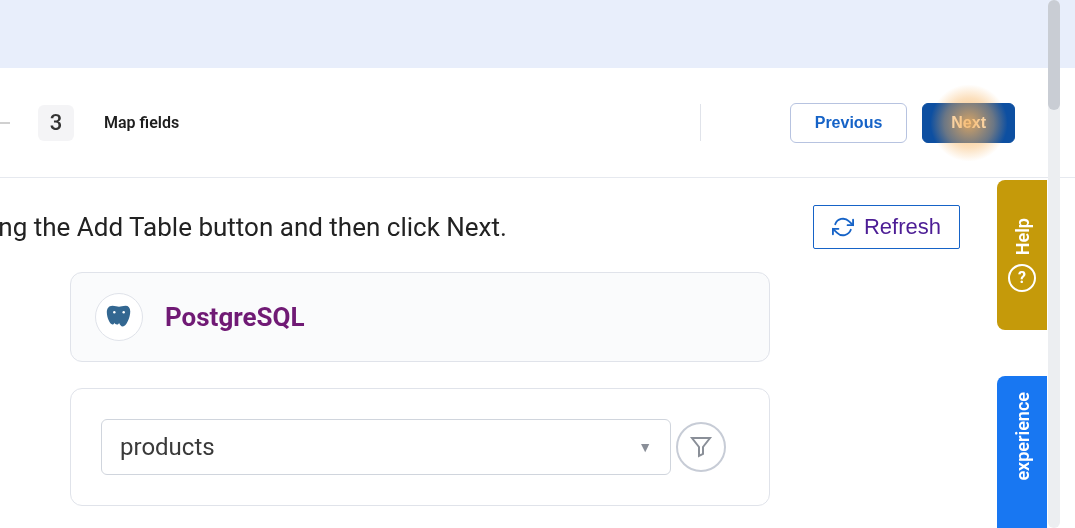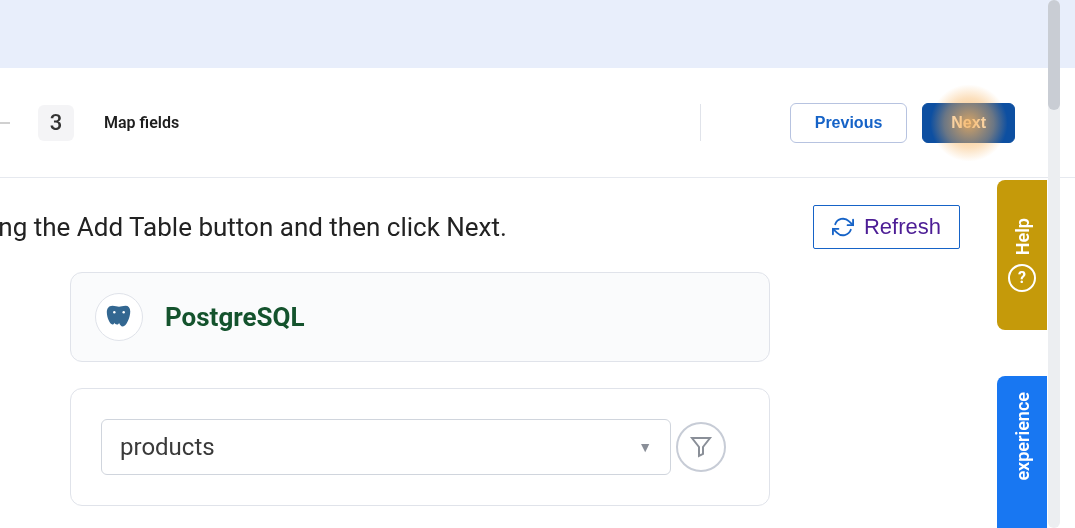--- a/index.html
+++ b/index.html
@@ -18,21 +18,21 @@
   .btn-primary { background: #0d4fa1; color: #fff; border: 1px solid #0d4fa1; padding: 10px 28px; }
   .highlight-circle { position: absolute; width: 78px; height: 78px; border-radius: 50%; background: radial-gradient(circle, rgba(246,177,91,0.85) 0%, rgba(246,177,91,0.4) 45%, rgba(246,177,91,0) 70%); left: 50%; top: 50%; transform: translate(-50%, -50%); pointer-events: none; }
   .content { padding: 34px 0 0 0; position: relative; }
   .instruction { font-size: 26px; color: #222; margin-left: -8px; margin-bottom: 30px; }
   .instruction b { font-weight: 400; }
   .refresh-btn { position: absolute; top: 27px; right: 115px; border: 1px solid #1663c7; color: #4c1d95; background: #fff; font-size: 22px; font-weight: 500; border-radius: 2px; padding: 8px 18px; display: inline-flex; align-items: center; gap: 10px; cursor: pointer; }
   .refresh-icon svg { width: 22px; height: 22px; display: block; }
   .card { margin-left: 70px; width: 700px; border: 1px solid #e0e3ea; border-radius: 12px; padding: 20px 24px; display: flex; align-items: center; gap: 22px; background: #fafbfc; }
   .db-icon { width: 48px; height: 48px; border-radius: 50%; background: #fff; border: 1px solid #e0e3ea; display: flex; align-items: center; justify-content: center; }
   .db-icon svg { width: 30px; height: 30px; }
-  .db-name { font-size: 26px; font-weight: 700; color: #14532d; }
+  .db-name { font-size: 26px; font-weight: 700; color: #701a75; }
   .table-card { margin-left: 70px; margin-top: 26px; width: 700px; border: 1px solid #e0e3ea; border-radius: 12px; padding: 30px 30px; }
   .select-row { display: flex; align-items: center; gap: 5px; }
   .select-field { flex: 0 0 570px; height: 56px; border: 1px solid #d0d5dd; border-radius: 6px; display: flex; align-items: center; justify-content: space-between; padding: 0 18px; font-size: 24px; color: #3a3a3a; cursor: pointer; background: #fff; }
   .caret { font-size: 14px; color: #8a8f98; }
   .filter-btn { width: 50px; height: 50px; border-radius: 50%; border: 2px solid #c7ccd6; display: flex; align-items: center; justify-content: center; cursor: pointer; background: #fff; }
   .filter-btn svg { width: 24px; height: 24px; stroke: #8a8f98; fill: none; stroke-width: 2; }
   .side-tabs { position: absolute; right: 28px; top: 0; bottom: 0; width: 50px; }
   .side-tab { position: absolute; right: 0; width: 50px; border-radius: 8px 0 0 8px; color: #fff; display: flex; flex-direction: column; align-items: center; justify-content: center; gap: 8px; cursor: pointer; }
   .side-tab .label { writing-mode: vertical-rl; transform: rotate(180deg); font-size: 18px; font-weight: 600; }
   .tab-help { top: 180px; height: 150px; background: #c59a0a; }

